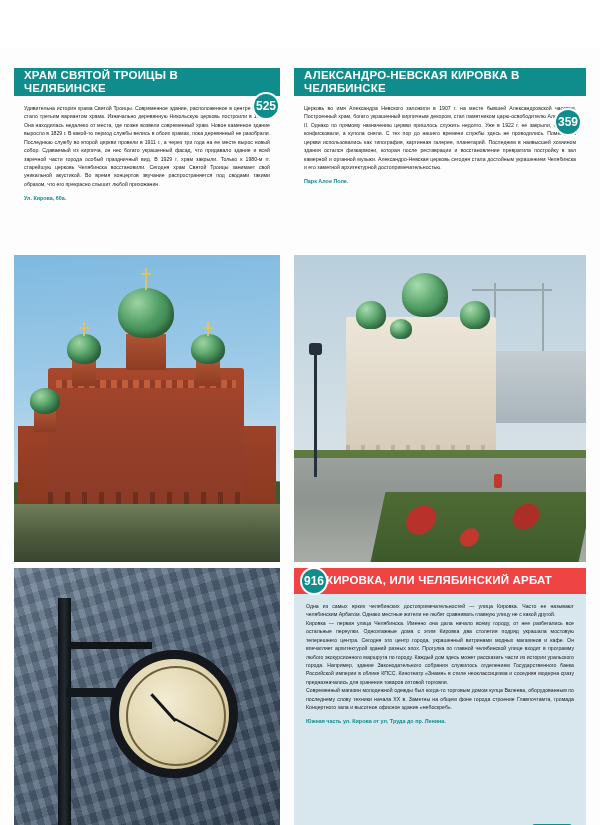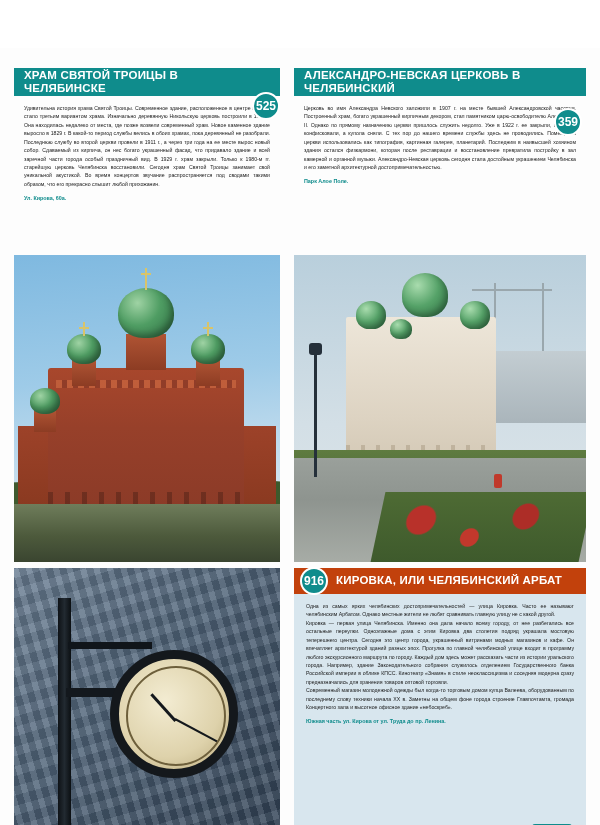--- a/index.html
+++ b/index.html
@@ -221,23 +221,23 @@
   .clockarm{
     position:absolute;left:52px;top:120px;width:56px;height:9px;background:#13181d;
   }
   .crossbeam{
     position:absolute;left:10px;top:44px;width:84px;height:7px;background:#10151a;
   }
 
   
   #art3{left:294px;top:520px;width:292px;height:290px;background:#d8e6ee;}
   #art3 .hdr{
-    background:#c2410c;height:26px;
+    background:#ef4444;height:26px;
     display:flex;align-items:center;
-    padding-left:42px;
+    padding-left:32px;
     box-sizing:border-box;
   }
   #art3 .badge{left:6px;top:-1px;}
   #art3 .txt{padding:8px 12px 0 12px;box-sizing:border-box;}
 
   .pagenum{
     position:absolute;right:14px;bottom:8px;
     width:40px;height:26px;border-radius:3px;
     background:#0f8c8c;color:#fff;
     font-size:9px;font-weight:bold;
@@ -281,21 +281,21 @@
     <div class="cross" style="left:193px;bottom:226px;height:14px;"></div>
 
     <div class="drum" style="left:20px;bottom:130px;width:22px;height:22px;"></div>
     <div class="dome" style="left:16px;bottom:148px;width:30px;height:26px;"></div>
 
     <div class="ground1"></div>
   </div>
 
   <div class="panel" id="art2">
     <div class="hdr teal-head">
-      <div class="title">АЛЕКСАНДРО-НЕВСКАЯ ЦЕРКОВЬ В ЧЕЛЯБИНСКИЙ</div>
+      <div class="title">АЛЕКСАНДРО-НЕВСКАЯ КИРОВКА В ЧЕЛЯБИНСКЕ</div>
     </div>
     <div class="badge">359</div>
     <div class="txt">
       <div class="body-text">Церковь во имя Александра Невского заложили в 1907 г. на месте бывшей Александровской часовни. Построенный храм, богато украшенный кирпичным декором, стал памятником царю-освободителю Александру II. Однако по прямому назначению церкви пришлось служить недолго. Уже в 1922 г. ее закрыли, ценности конфисковали, а купола сняли. С тех пор до нашего времени службы здесь не проводились. Помещения церкви использовались как типография, картинная галерея, планетарий. Последним в наивысшей хозяином здания остался физкармони, которая после реставрации и восстановление превратила постройку в зал камерной и органной музыки. Александро-Невская церковь сегодня стала достойным украшением Челябинска и его заметной архитектурной достопримечательностью.</div>
       <div class="addr">Парк Алое Поле.</div>
     </div>
   </div>
 
   <div class="panel" id="photo2">
     <div class="sky2"></div>

